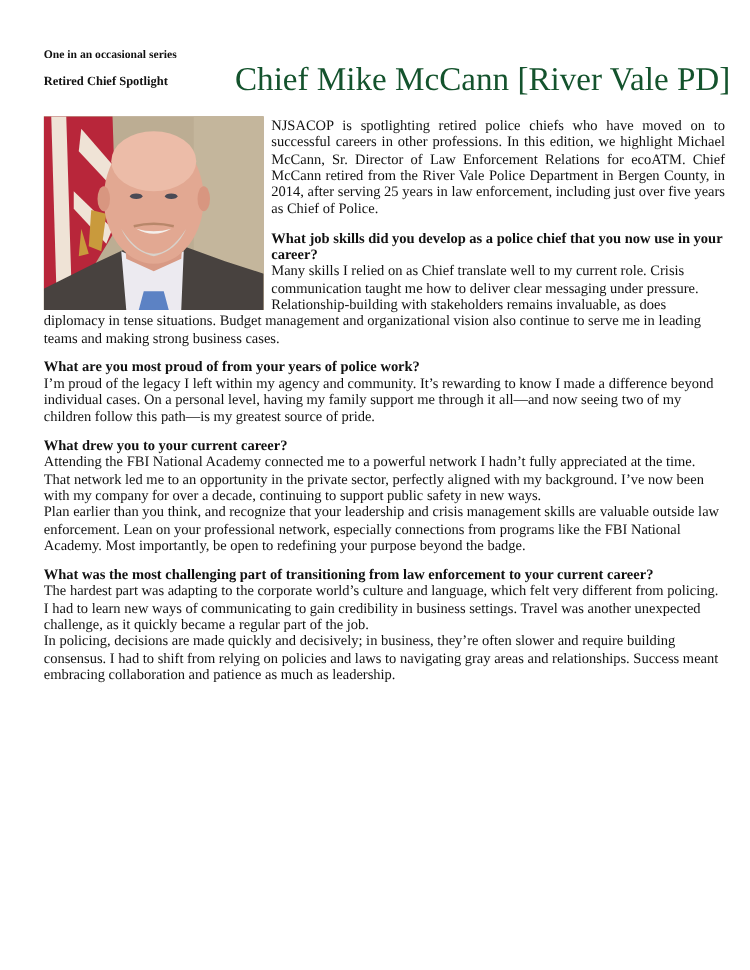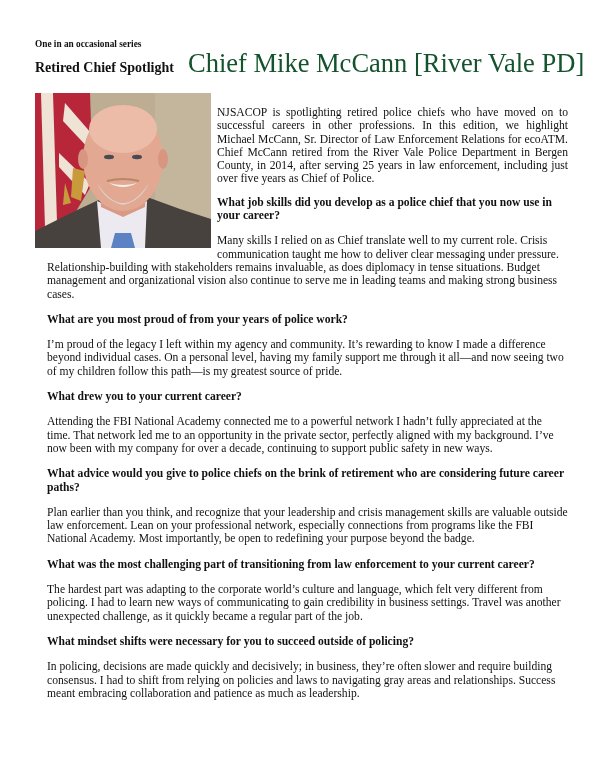--- a/index.html
+++ b/index.html
@@ -1,27 +1,27 @@
 <!DOCTYPE html>
 <html><head>
 <meta charset="utf-8">
 <style>
   html, body { margin: 0; padding: 0; background: #ffffff; }
   body { width: 600px; height: 776px; position: relative; overflow: hidden;
          font-family: "Liberation Serif", serif; color: #111111; }
   .series { position: absolute; left: 35px; top: 39px; font-size: 9.3px;
             font-weight: bold; }
-  .kicker { position: absolute; left: 35px; top: 60px; font-size: 14px; font-weight: bold; }
+  .kicker { position: absolute; left: 35px; top: 60px; font-size: 10px; font-weight: bold; }
   .headline { position: absolute; left: 188px; top: 48px; font-size: 26.5px;
               color: #14532d; letter-spacing: 0px; white-space: nowrap; }
   .photo { position: absolute; left: 35px; top: 93px; width: 176px; height: 155px;
            overflow: hidden; background: #b8a98f; }
   .article { position: absolute; left: 35px; top: 94px; width: 545px; font-size: 11.6px;
              line-height: 13.3px; }
-  .article p { margin: 12px; }
+  .article p { margin: 0; }
   .float-spacer { float: left; width: 182px; height: 156px; }
   .intro { text-align: justify; margin-bottom: 10px !important; }
   .q { font-weight: bold; margin-top: 10px !important; }
   .q.first { margin-top: 0 !important; padding-left: 11px; }
   .page-num { position: absolute; left: 290px; top: 744px; font-family: "Liberation Sans", sans-serif;
               font-size: 8px; color: #333; margin-top: 39px; }
 </style>
 </head>
 <body>
 
@@ -72,23 +72,21 @@
 
   <p class="q first">What job skills did you develop as a police chief that you now use in your career?</p>
   <p>Many skills I relied on as Chief translate well to my current role. Crisis communication taught me how to deliver clear messaging under pressure. Relationship-building with stakeholders remains invaluable, as does diplomacy in tense situations. Budget management and organizational vision also continue to serve me in leading teams and making strong business cases.</p>
 
   <p class="q">What are you most proud of from your years of police work?</p>
   <p> I’m proud of the legacy I left within my agency and community. It’s rewarding to know I made a difference beyond individual cases. On a personal level, having my family support me through it all—and now seeing two of my children follow this path—is my greatest source of pride.</p>
 
   <p class="q">What drew you to your current career?</p>
   <p>Attending the FBI National Academy connected me to a powerful network I hadn’t fully appreciated at the time. That network led me to an opportunity in the private sector, perfectly aligned with my background. I’ve now been with my company for over a decade, continuing to support public safety in new ways.</p>
 
-  <p class="q">What advice would you give to police chiefs on the brink of retirement who are considering future career paths?</p>
   <p>Plan earlier than you think, and recognize that your leadership and crisis management skills are valuable outside law enforcement. Lean on your professional network, especially connections from programs like the FBI National Academy. Most importantly, be open to redefining your purpose beyond the badge.</p>
 
   <p class="q">What was the most challenging part of transitioning from law enforcement to your current career?</p>
   <p>The hardest part was adapting to the corporate world’s culture and language, which felt very different from policing. I had to learn new ways of communicating to gain credibility in business settings. Travel was another unexpected challenge, as it quickly became a regular part of the job.</p>
 
-  <p class="q">What mindset shifts were necessary for you to succeed outside of policing?</p>
   <p>In policing, decisions are made quickly and decisively; in business, they’re often slower and require building consensus. I had to shift from relying on policies and laws to navigating gray areas and relationships. Success meant embracing collaboration and patience as much as leadership.</p>
 </div>
 
 <div class="page-num">22</div>
 
 </body></html>

